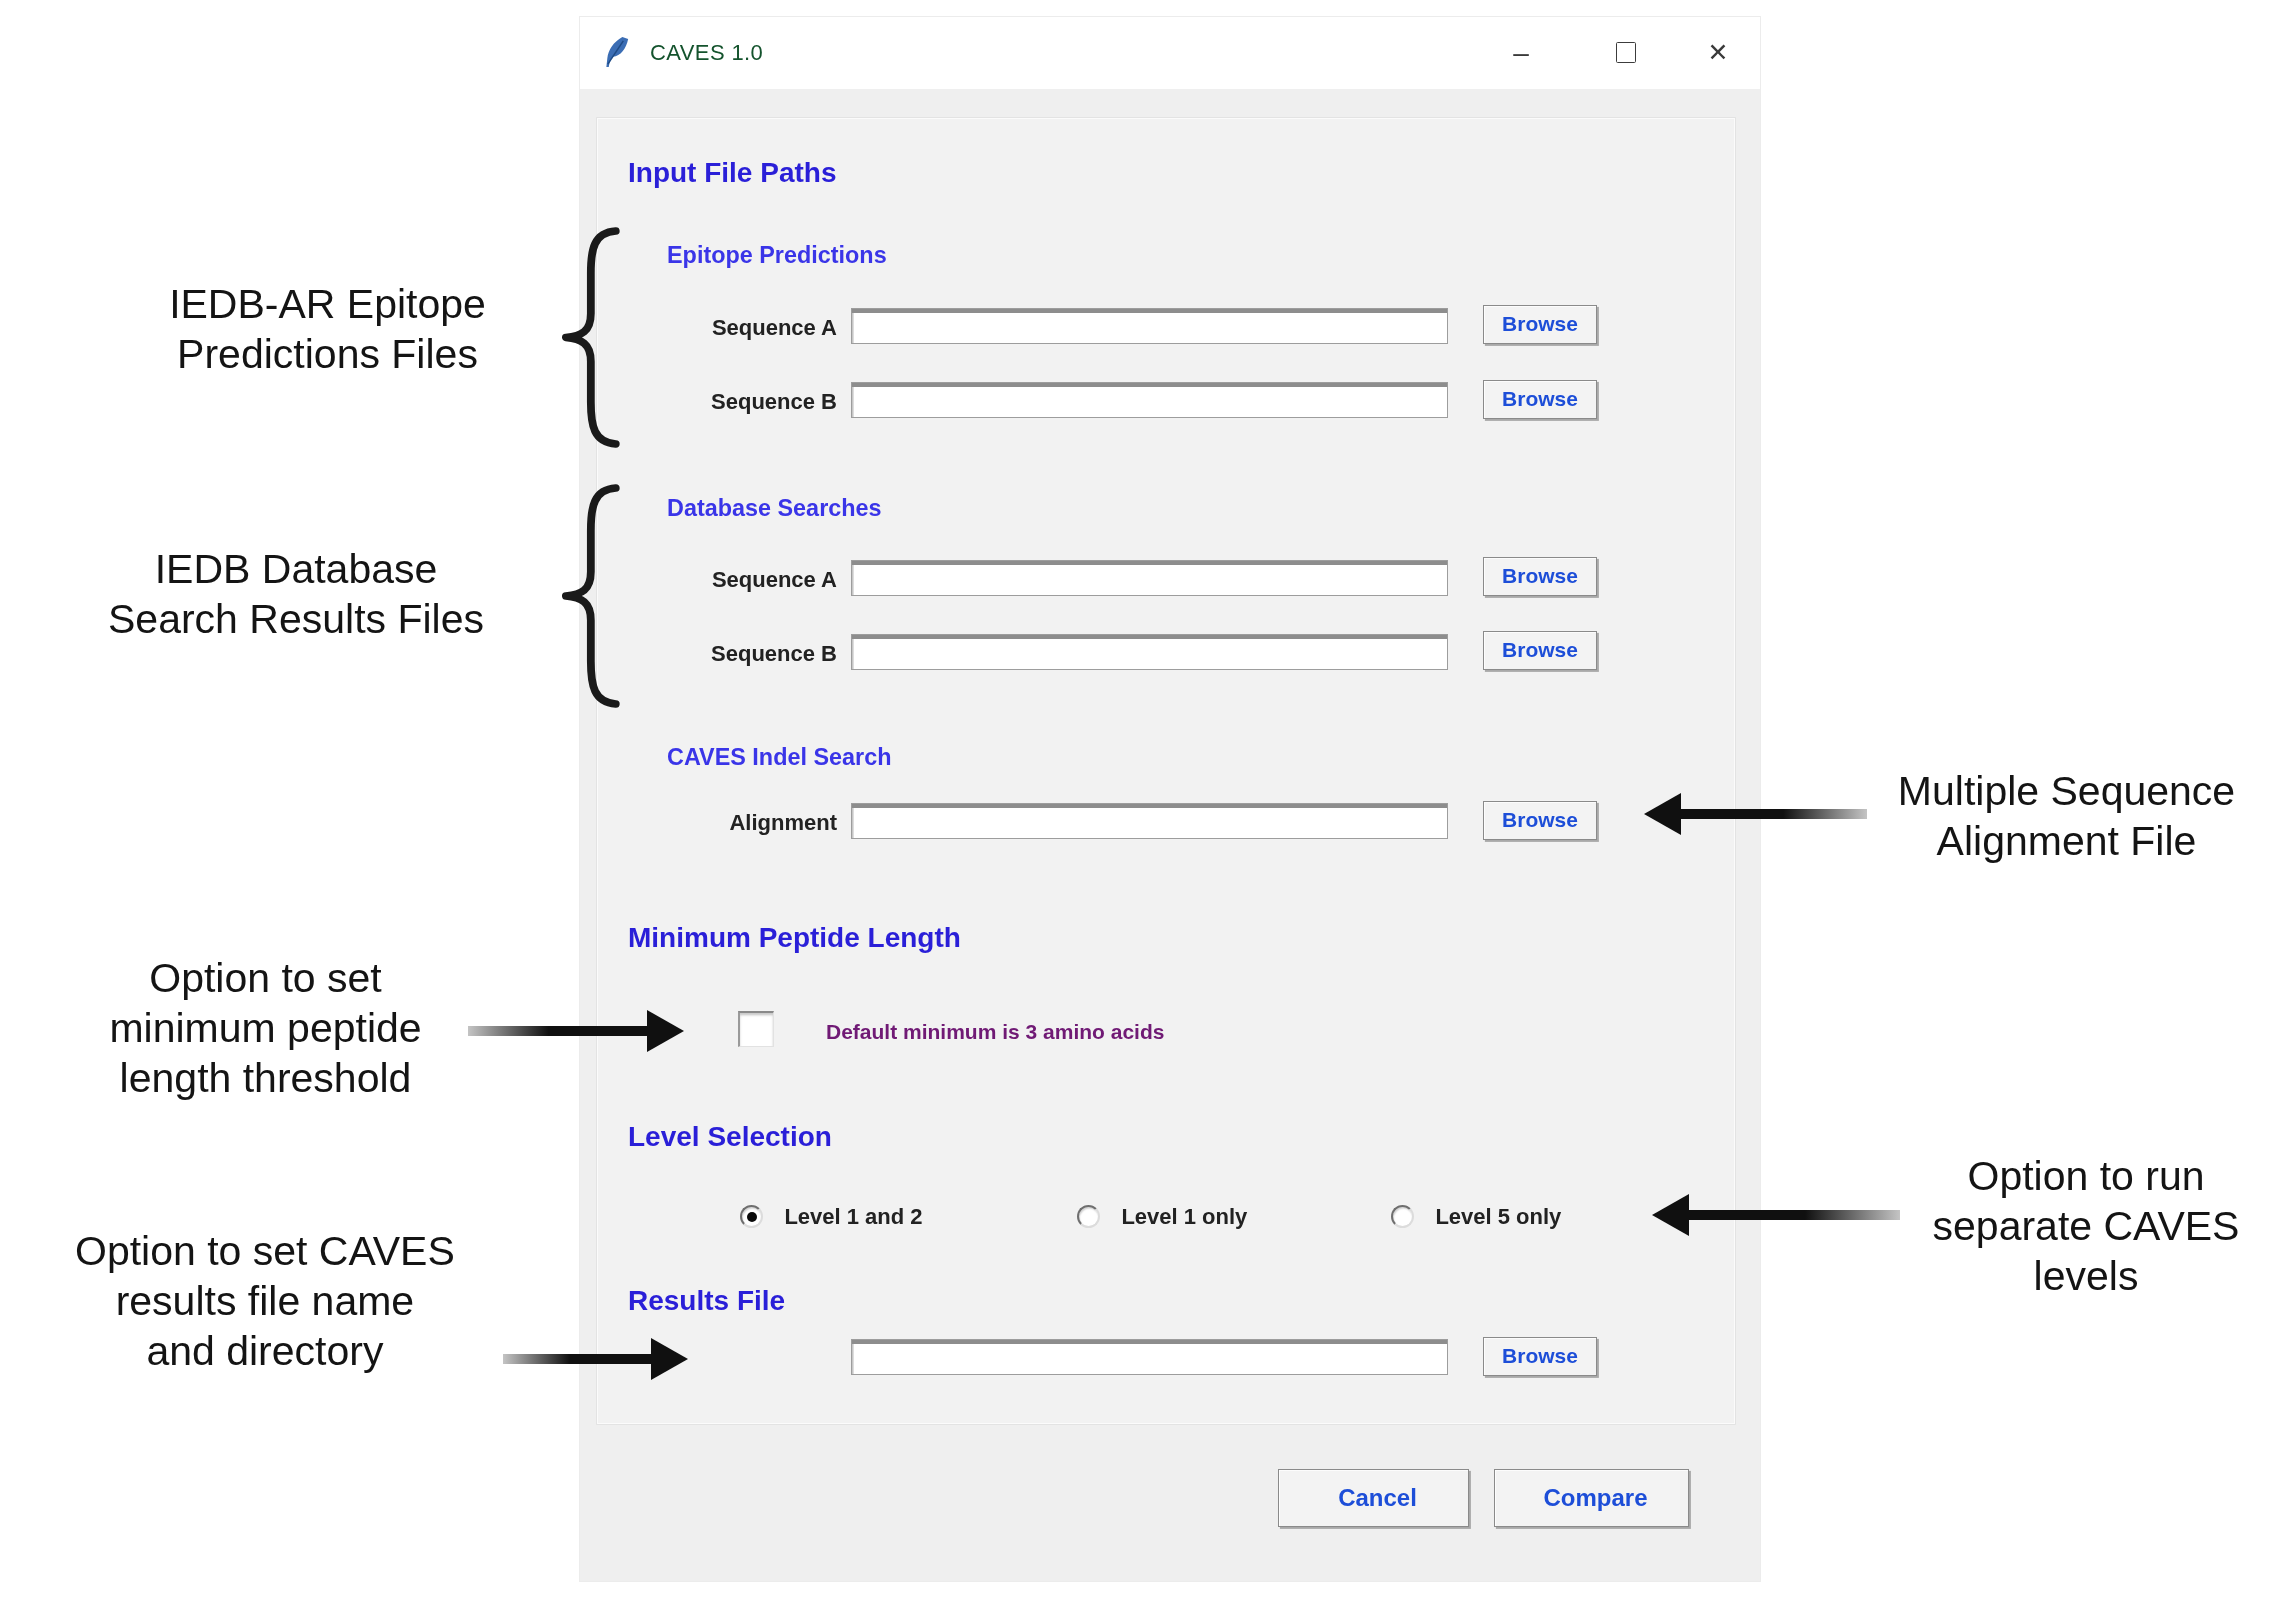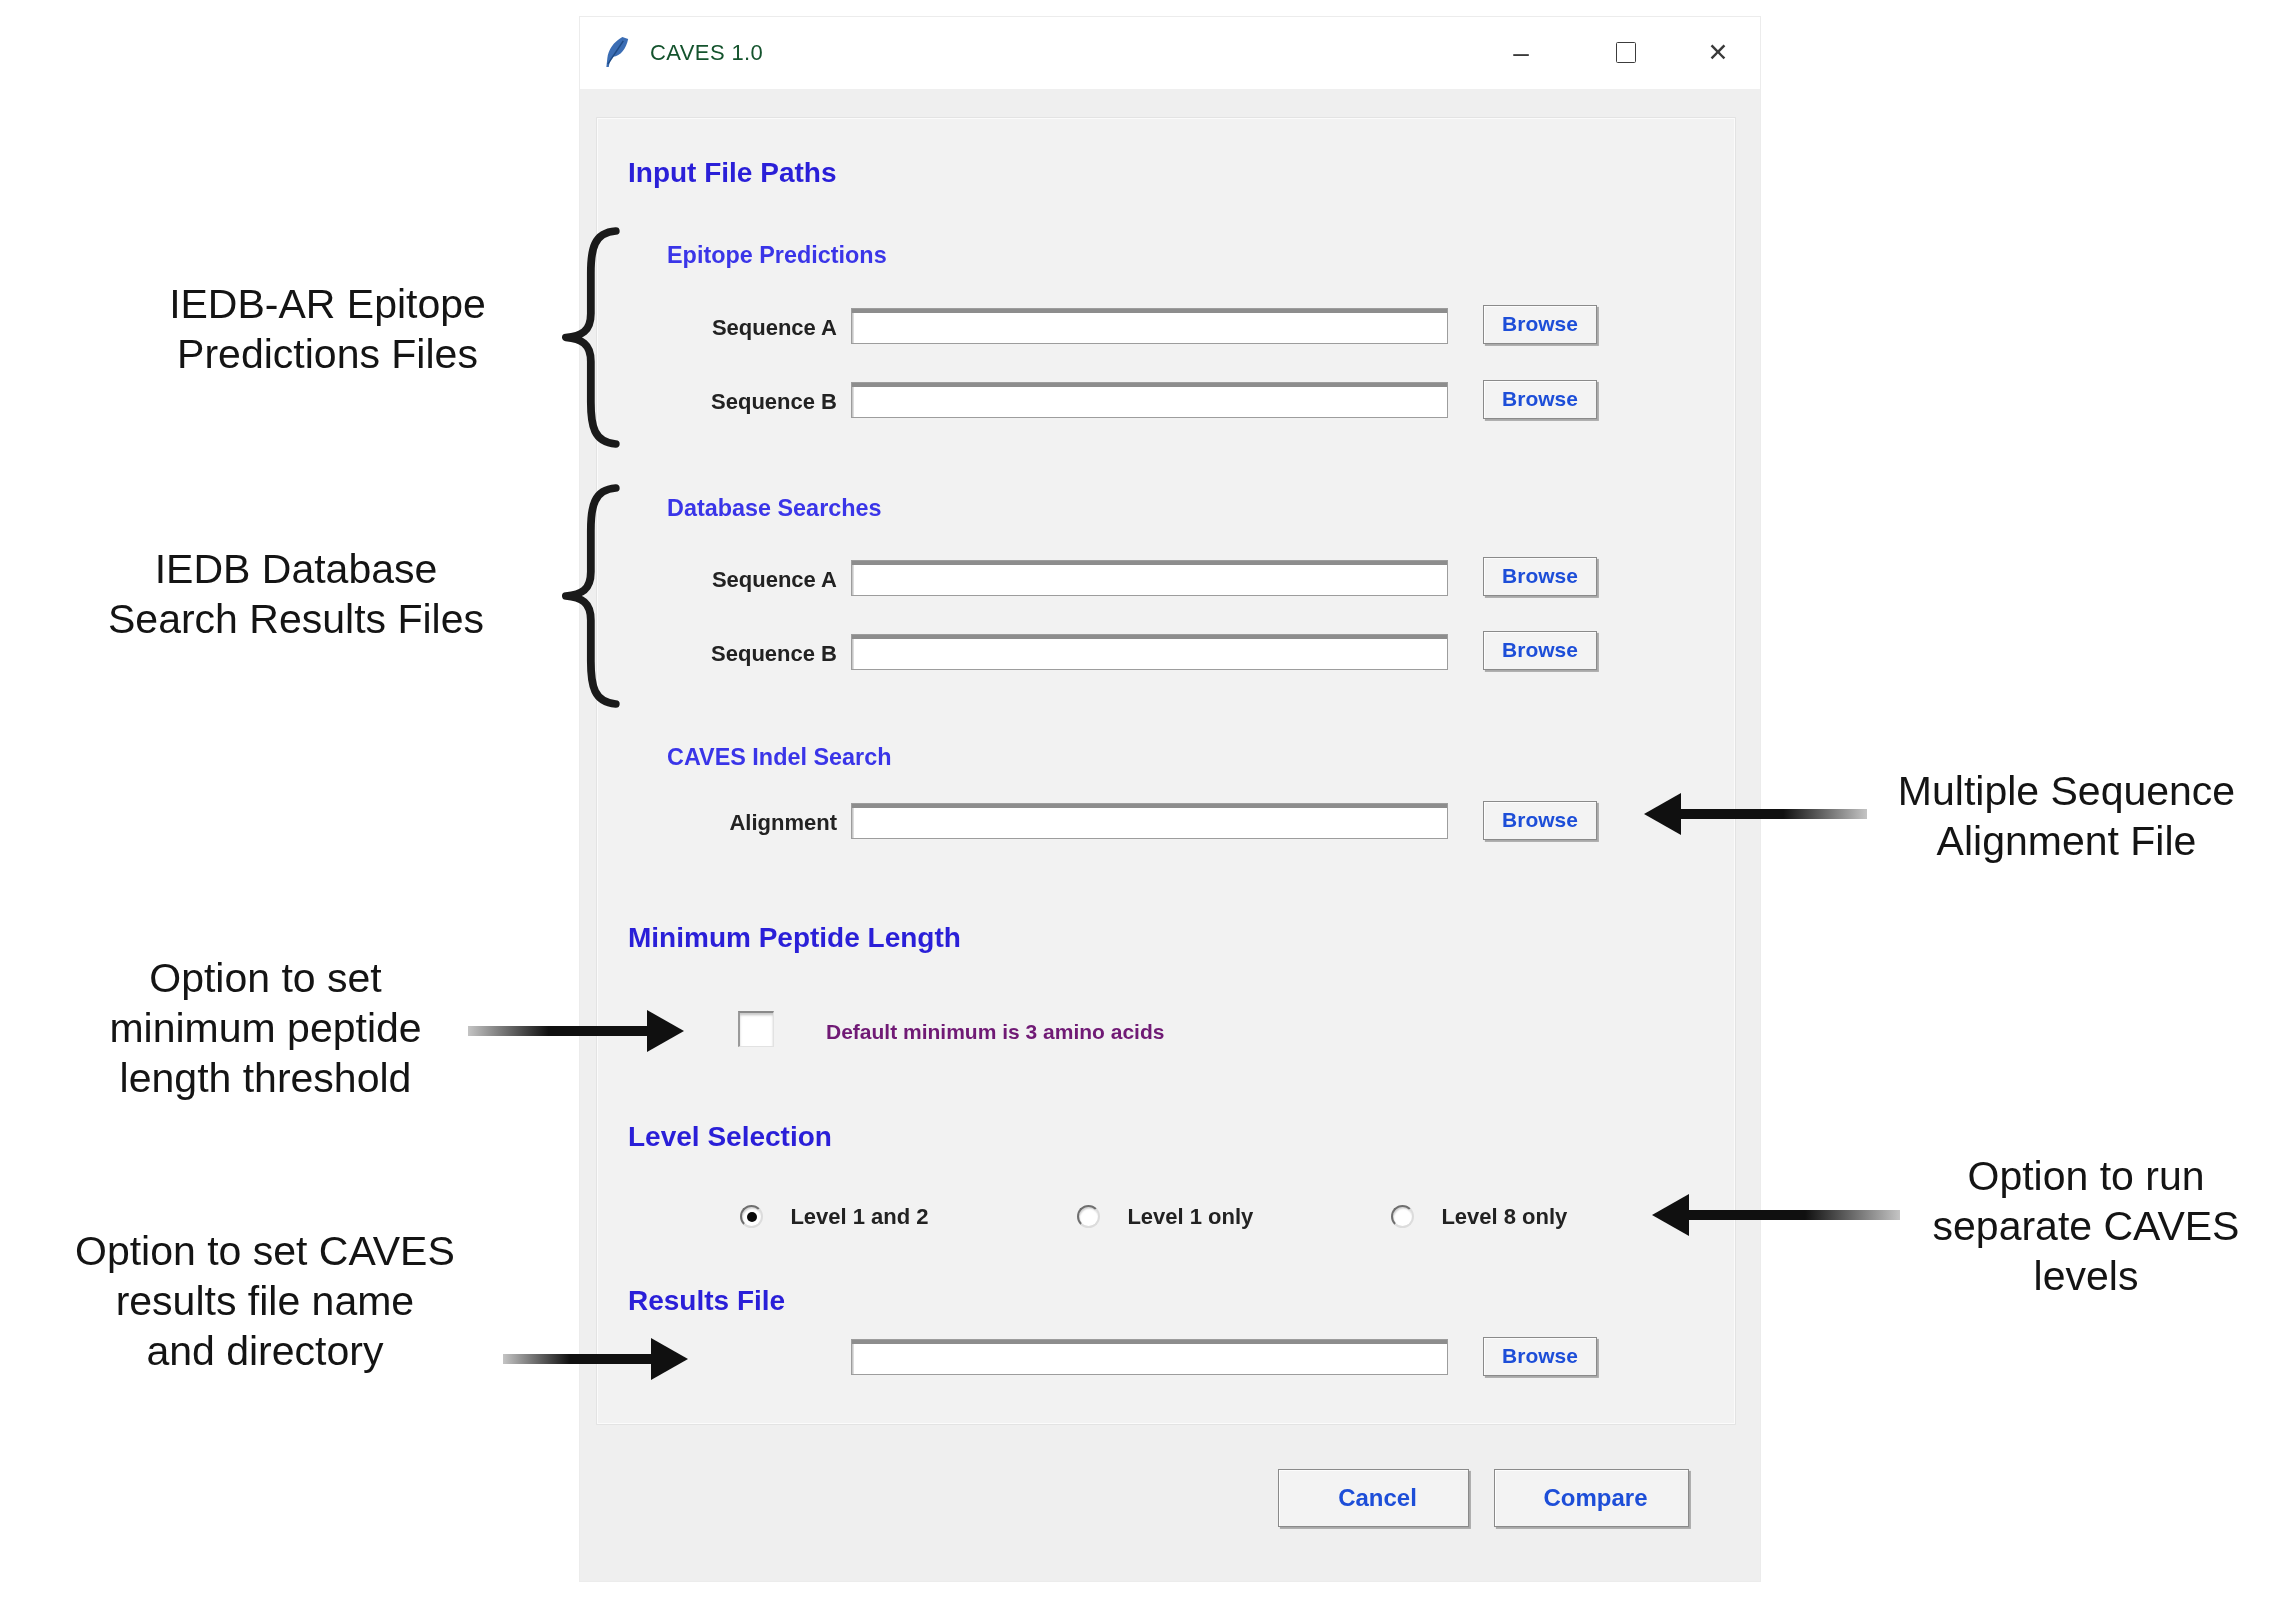--- a/index.html
+++ b/index.html
@@ -36,21 +36,21 @@
     box-shadow:inset 0.8px 0.8px 0 #ffffff,1.9px 1.9px 0 rgba(110,110,110,.55);
     color:#1d4ed8;display:flex;align-items:center;justify-content:center;
     font-family:"Liberation Sans",sans-serif;cursor:default;box-sizing:border-box;}
   .browse-btn{left:903px;width:114px;height:39px;font-size:21px;font-weight:700;}
   .action-btn{height:58px;font-size:24px;font-weight:600;padding-left:8px;}
   
   .tk-checkbox{position:absolute;left:158px;top:994px;width:36px;height:36px;background:#ffffff;
     border-style:solid;border-width:2.3px 1.6px 1.6px 2.3px;border-color:#8a8a8a #e2e2e2 #e2e2e2 #9a9a9a;
     box-shadow:inset 0 2.3px 2.3px rgba(0,0,0,.22);box-sizing:border-box;}
   .note-red{position:absolute;left:246px;top:1003px;font-size:21px;font-weight:600;color:#701a75;}
-  .radio-option{position:absolute;display:flex;align-items:center;gap:27px;}
+  .radio-option{position:absolute;display:flex;align-items:center;gap:21px;}
   .radio-circle{width:23.4px;height:23.4px;border-radius:50%;background:#ffffff;position:relative;
     border-style:solid;border-width:2.3px;border-color:#6f6f6f #dcdcdc #dcdcdc #6f6f6f;
     box-shadow:inset 0.8px 1.6px 1.6px rgba(0,0,0,.18);box-sizing:border-box;}
   .radio-circle.checked::after{content:"";position:absolute;left:50%;top:50%;width:10px;height:10px;
     border-radius:50%;background:#0a0a0a;transform:translate(-50%,-50%);}
   .radio-label{font-size:22px;font-weight:600;color:#222;}
   
   .annotation{position:absolute;text-align:center;font-size:41px;line-height:1.22;
     font-weight:500;color:#141414;white-space:pre-line;}
   .brace{position:absolute;}
@@ -117,21 +117,21 @@
   <div class="radio-option" style="left:160px;top:1187px;">
     <span class="radio-circle checked"></span>
     <span class="radio-label">Level 1 and 2</span>
   </div>
   <div class="radio-option" style="left:497px;top:1187px;">
     <span class="radio-circle"></span>
     <span class="radio-label">Level 1 only</span>
   </div>
   <div class="radio-option" style="left:811px;top:1187px;">
     <span class="radio-circle"></span>
-    <span class="radio-label">Level 8 only</span>
+    <span class="radio-label">Level 5 only</span>
   </div>
 
   <div class="h-main" style="left:48px;top:1268px;">Results File</div>
   <input class="tk-entry" style="top: 1322px;" value="">
   <div class="tk-btn browse-btn" style="top:1320px;">Browse</div>
 
   <div class="tk-btn action-btn" style="left:698px;top:1452px;width:191px;">Cancel</div>
   <div class="tk-btn action-btn" style="left:914px;top:1452px;width:195px;">Compare</div>
 </div>
 

